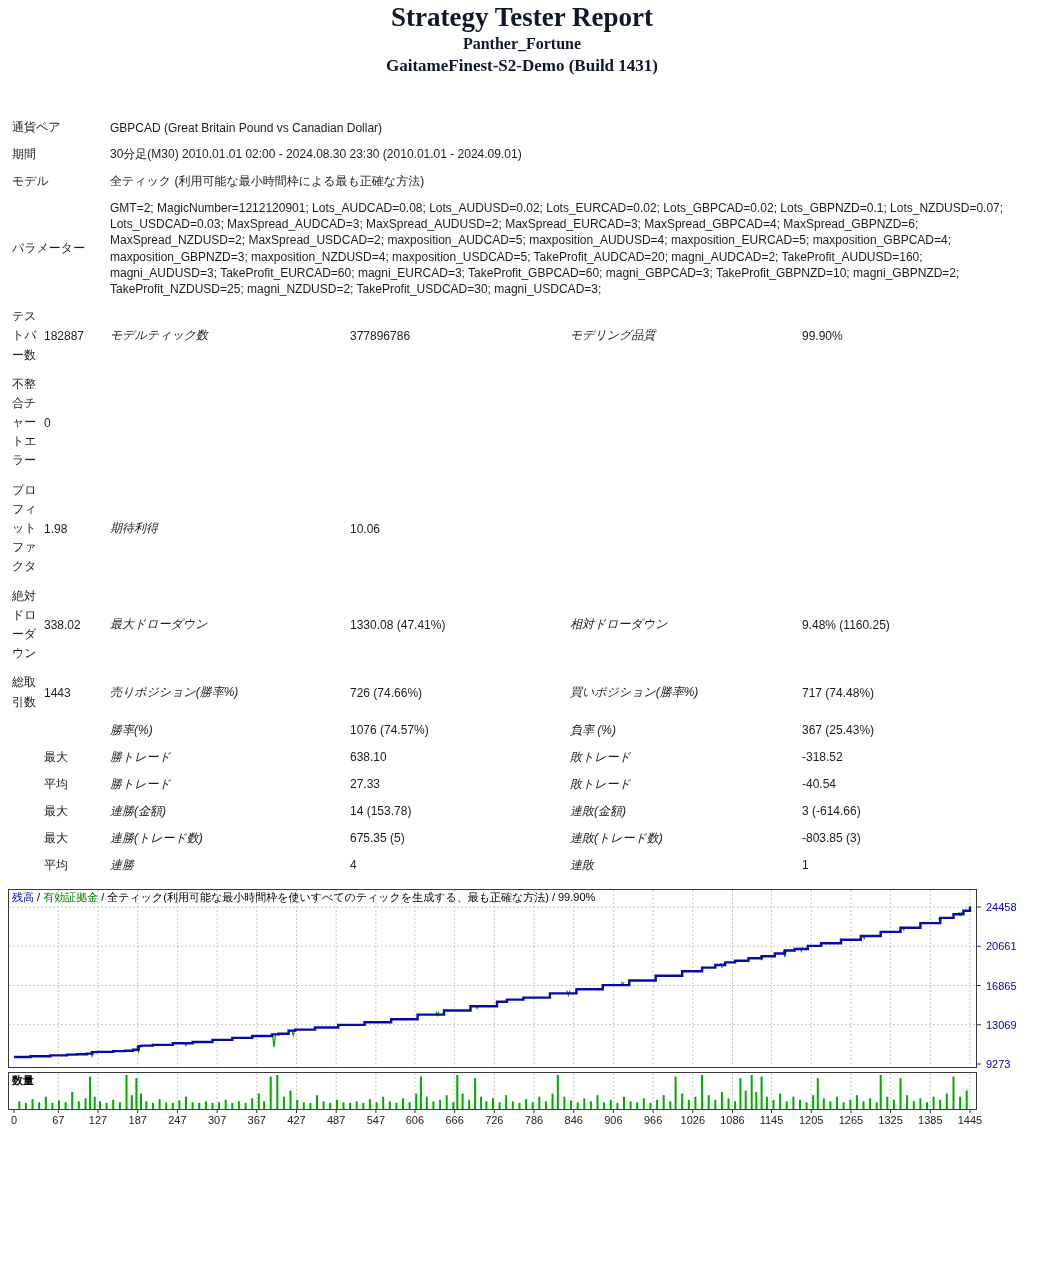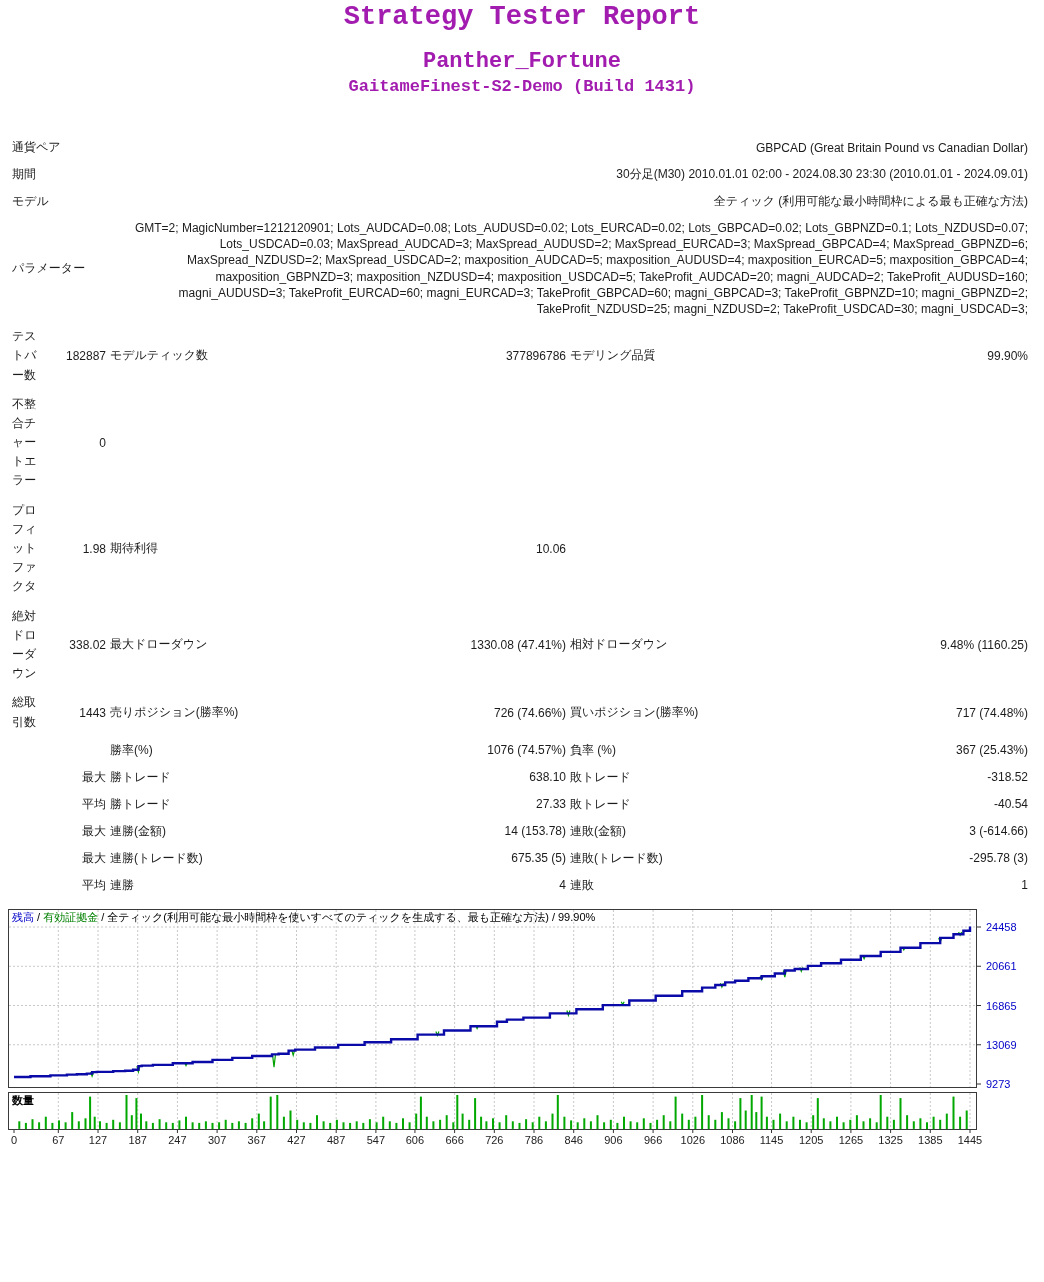--- a/index.html
+++ b/index.html
@@ -1,27 +1,27 @@
 <!DOCTYPE html>
 <html><head>
 <meta charset="utf-8">
 <style>
   html,body{margin:0;padding:0;background:#fff;}
   body{width:1044px;font-family:"Liberation Sans",sans-serif;color:#1c1c1c;}
-  .hdr{ text-align:center;font-family:Liberation Mono, monospace;font-weight:bold;color:#a21caf;}
+  .hdr{ text-align:center;font-family:Liberation Serif, serif;font-weight:bold;color:#0f172a;}
   h1.hdr{font-size:27px;margin:2px 0 0;}
-  h2.hdr{font-size:22px;margin:17px 0 0;}
+  h2.hdr{font-size:16px;margin:2px 0 0;}
   h3.hdr{font-size:17px;margin:3px 0 38px;}
   table.stats{border-collapse:collapse;table-layout:fixed;width:1020px;margin:0 14px 0 10px;font-size:12px;}
   table.stats td{padding:5px 2px;vertical-align:middle;overflow:hidden;}
   td.c1{word-break:break-all;line-break:anywhere;line-height:1.6;padding-left:0;}
-  td.lbl{padding-left:7px;}
-  td.num{text-align:right;padding-right:2px;}
+  td.lbl{padding-left:7px;font-style:italic;}
+  td.num{text-align:left;padding-right:2px;}
   td.ilbl{padding-left:0;}
-  td.ival{padding-left:7px;text-align:right;}
+  td.ival{padding-left:7px;}
   td.param{line-height:1.35;margin-left:48px;}
   .chart-wrap{margin:10px 0 0 8px;}
   svg text{font-family:"Liberation Sans",sans-serif;}
 </style>
 </head>
 <body>
 
 <div class="page">
   <h1 class="hdr">Strategy Tester Report</h1>
   <h2 class="hdr">Panther_Fortune</h2>
@@ -124,21 +124,21 @@
           <td class="num">14 (153.78)</td>
           <td class="lbl">連敗(金額)</td>
           <td class="num">3 (-614.66)</td>
         </tr>
         <tr>
           <td class="c1"></td>
           <td class="num">最大</td>
           <td class="lbl">連勝(トレード数)</td>
           <td class="num">675.35 (5)</td>
           <td class="lbl">連敗(トレード数)</td>
-          <td class="num">-295.78 (3)</td>
+          <td class="num">-803.85 (3)</td>
         </tr>
         <tr>
           <td class="c1"></td>
           <td class="num">平均</td>
           <td class="lbl">連勝</td>
           <td class="num">4</td>
           <td class="lbl">連敗</td>
           <td class="num">1</td>
         </tr>
       </tbody>

